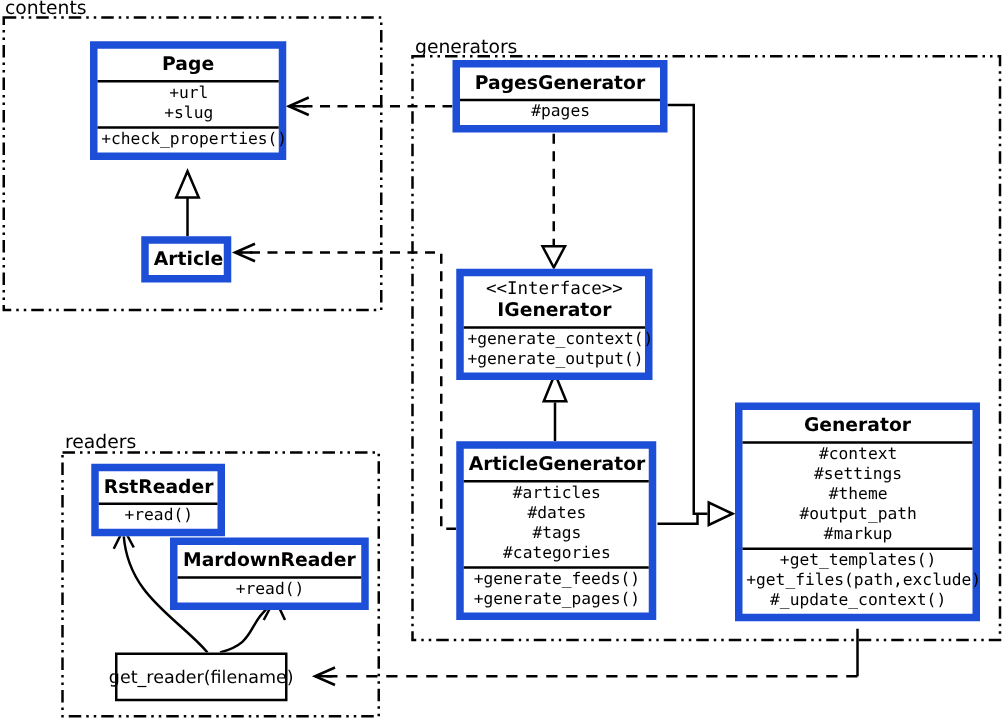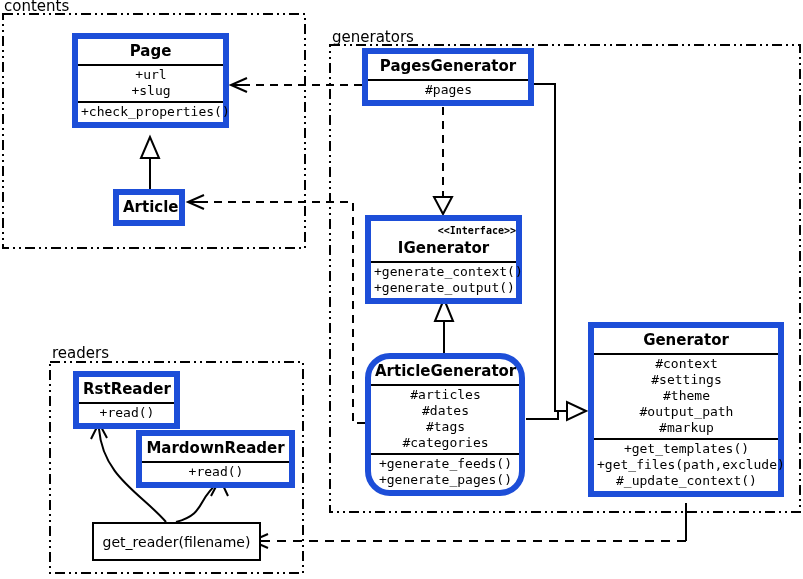--- a/index.html
+++ b/index.html
@@ -20,23 +20,23 @@
   .cls{
     position:absolute;z-index:1;
     background:#fff;border:6px solid #1d4ed8;
     box-sizing:border-box;
   }
   .cls .title{
     text-align:center;font-weight:bold;font-size:15px;line-height:19px;
     padding:3px 4px;white-space:nowrap;
   }
   .cls .stereotype{
-    text-align:right;font-weight:bold;
+    text-align:center;font-weight:normal;
     font-family:"DejaVu Sans Mono","Liberation Mono",monospace;
-    font-size:10px;line-height:16px;padding-top:2px;white-space:nowrap;
+    font-size:14px;line-height:16px;padding-top:2px;white-space:nowrap;
   }
   .cls .sec{
     border-top:2px solid #000;
     font-family:"DejaVu Sans Mono","Liberation Mono",monospace;
     font-size:13px;line-height:16px;
     padding:1px 2px 2px 3px;
   }
   .cls .row{white-space:nowrap;text-align:center;}
   .plainbox{
     position:absolute;z-index:1;
@@ -136,21 +136,21 @@
 
   <div class="cls" style="left:365px;top:215px;width:157px;">
     <div class="stereotype">&lt;&lt;Interface&gt;&gt;</div>
     <div class="title" style="padding-top:0;">IGenerator</div>
     <div class="sec">
       <div class="row">+generate_context()</div>
       <div class="row">+generate_output()</div>
     </div>
   </div>
 
-  <div class="cls" style="left:365px;top:353px;width:160px;border-radius:25px;">
+  <div class="cls" style="left:365px;top:353px;width:160px;">
     <div class="title">ArticleGenerator</div>
     <div class="sec">
       <div class="row">#articles</div>
       <div class="row">#dates</div>
       <div class="row">#tags</div>
       <div class="row">#categories</div>
     </div>
     <div class="sec">
       <div class="row">+generate_feeds()</div>
       <div class="row">+generate_pages()</div>
@@ -180,17 +180,17 @@
     </div>
   </div>
 
   <div class="cls" style="left:136px;top:430px;width:159px;">
     <div class="title">MardownReader</div>
     <div class="sec">
       <div class="row">+read()</div>
     </div>
   </div>
 
-  <div class="plainbox" style="left:92px;top:522px;width:169px;height:39px;">
+  <div class="plainbox" style="left:92px;top:522px;width:138px;height:39px;">
     <span>get_reader(filename)</span>
   </div>
 
 </div>
 
 </body></html>

